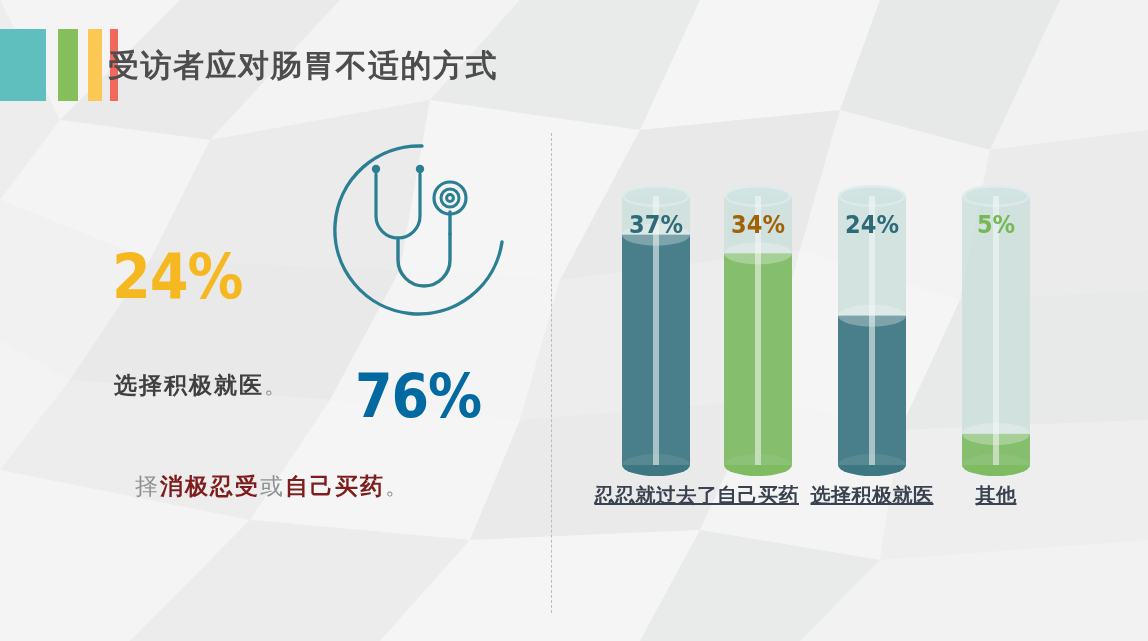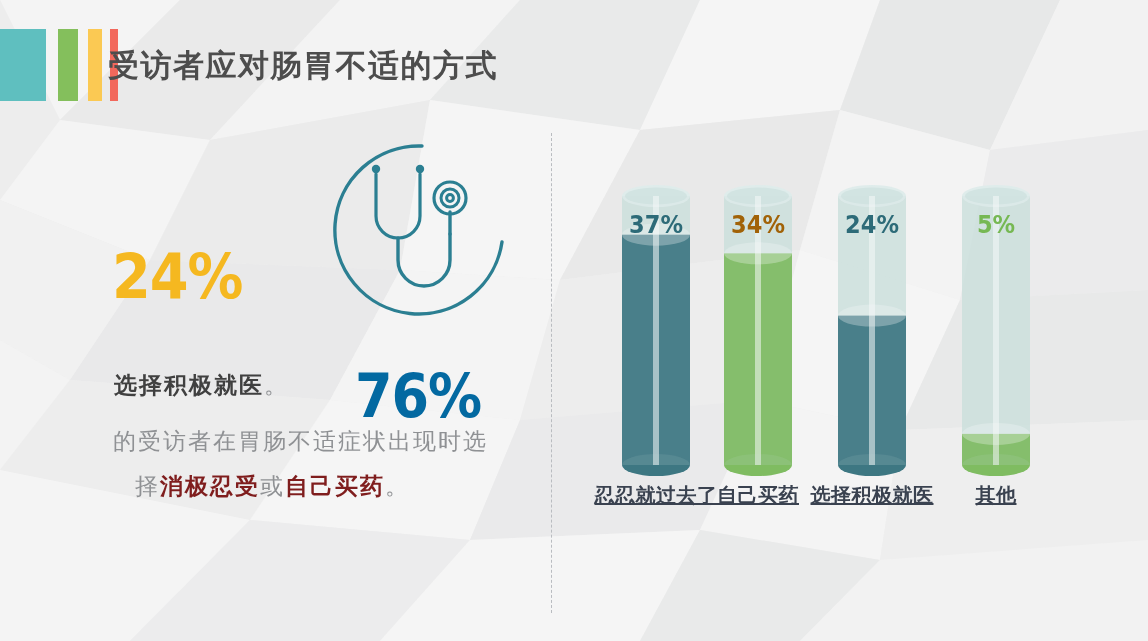--- a/index.html
+++ b/index.html
@@ -145,21 +145,20 @@
 
         <circle cx="66" cy="31" r="4.2" fill="#2b7f92"></circle>
         <circle cx="110" cy="31" r="4.2" fill="#2b7f92"></circle>
       </svg>
     </div>
 
     <div class="big-pct pct-24">24%</div>
     <div class="ln ln2"><span class="amber-strong">选择积极就医</span><span class="punct">。</span></div>
 
     <div class="big-pct pct-76">76%</div>
-    <div class="ln ln3">的受访者在胃肠不适症状出现时选</div>
     <div class="ln ln4"><span>择</span><span class="teal-strong">消极忍受</span><span>或</span><span class="teal-strong">自己买药</span><span class="punct">。</span></div>
   </div>
 
   <div class="chart">
     <svg class="chart-svg" id="chart-svg" width="597" height="641" viewBox="0 0 597 641">
         <g>
           <rect x="71" y="196" width="68" height="269" fill="#cde0dd" opacity="0.85"></rect>
           <ellipse cx="105" cy="196" rx="34" ry="11" fill="#dfeceb"></ellipse>
           <ellipse cx="105" cy="196" rx="31" ry="8.5" fill="#d2e4e2"></ellipse>
           <rect x="71" y="234.67499999999998" width="68" height="230.32500000000002" fill="#2d6b78"></rect>

